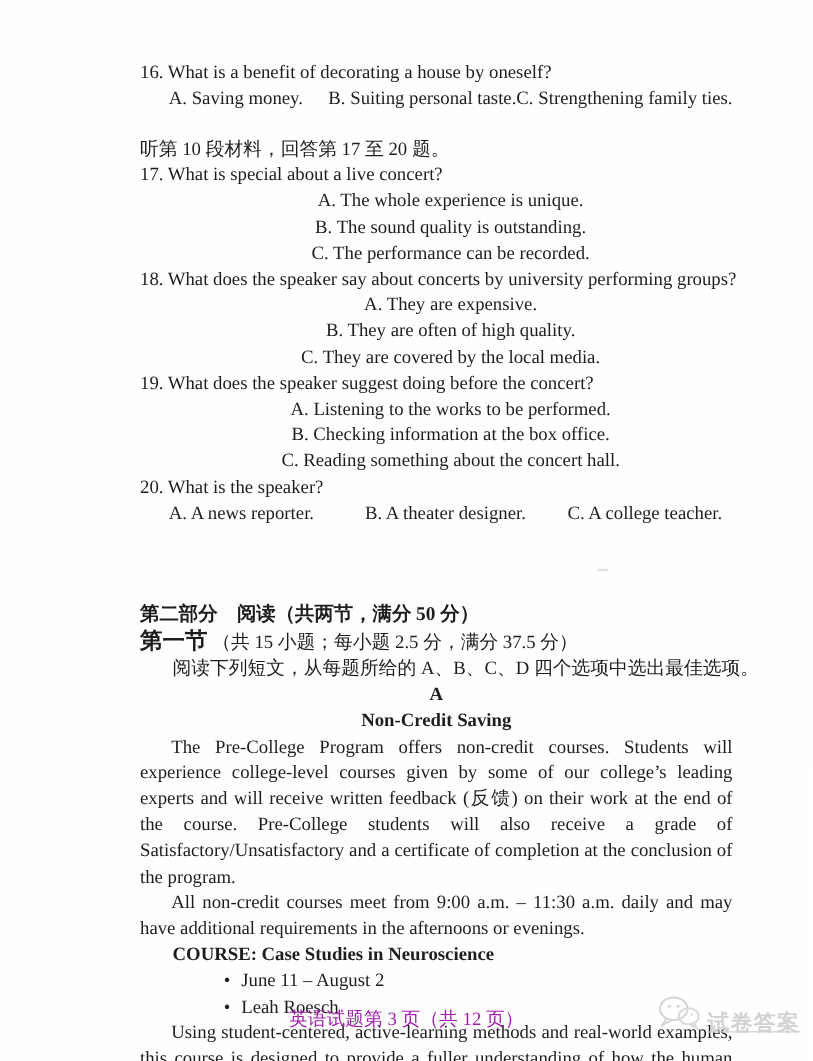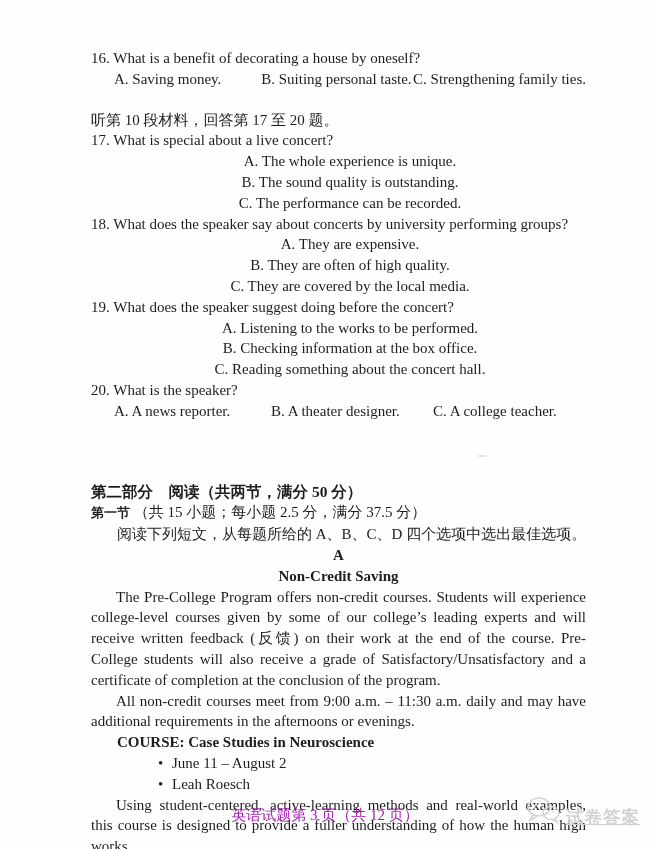--- a/index.html
+++ b/index.html
@@ -5,20 +5,21 @@
   * { margin: 0; padding: 0; box-sizing: border-box; }
   html, body { background: #ffffff; }
   .page {
     position: relative;
     width: 650px;
     height: 849px;
     background: #fefefe;
     font-family: "Liberation Serif", "DejaVu Serif", serif;
     color: #1d1d1d;
     overflow: hidden;
+    padding-left: 21px;
   }
   .content {
     padding: 48px 64px 0 91px;
     font-size: 15px;
     line-height: 20.8px;
   }
   .line { white-space: nowrap; }
   .q-line { }
   .opt-line { padding-left: 23px; text-align: center; }
   .opt-row {
@@ -26,21 +27,21 @@
     padding-left: 23px;
     white-space: nowrap;
   }
   .opt-row .opt-a { width: 157px; }
   .opt-row .opt-b { width: 162px; }
   .opt-row .opt-c { flex: 1; }
   .cn { font-family: "Liberation Serif", "DejaVu Serif", serif; }
   .gap-20 { margin-top: 20px; }
   .gap-40 { margin-top: 60px; }
   .cn-bold { font-weight: bold; font-size: 15.5px; }
-  .sec-line .sec-label { font-weight: bold; font-size: 13px; }
+  .sec-line .sec-label { font-weight: bold; font-size: 18px; }
   .center { text-align: center; white-space: normal; }
   .bold { font-weight: bold; }
   .para {
     text-align: justify;
     text-justify: inter-word;
     text-indent: 25px;
     white-space: normal;
   }
   .course-line { padding-left: 26px; font-weight: bold; }
   .bullet-line { padding-left: 67px; }

